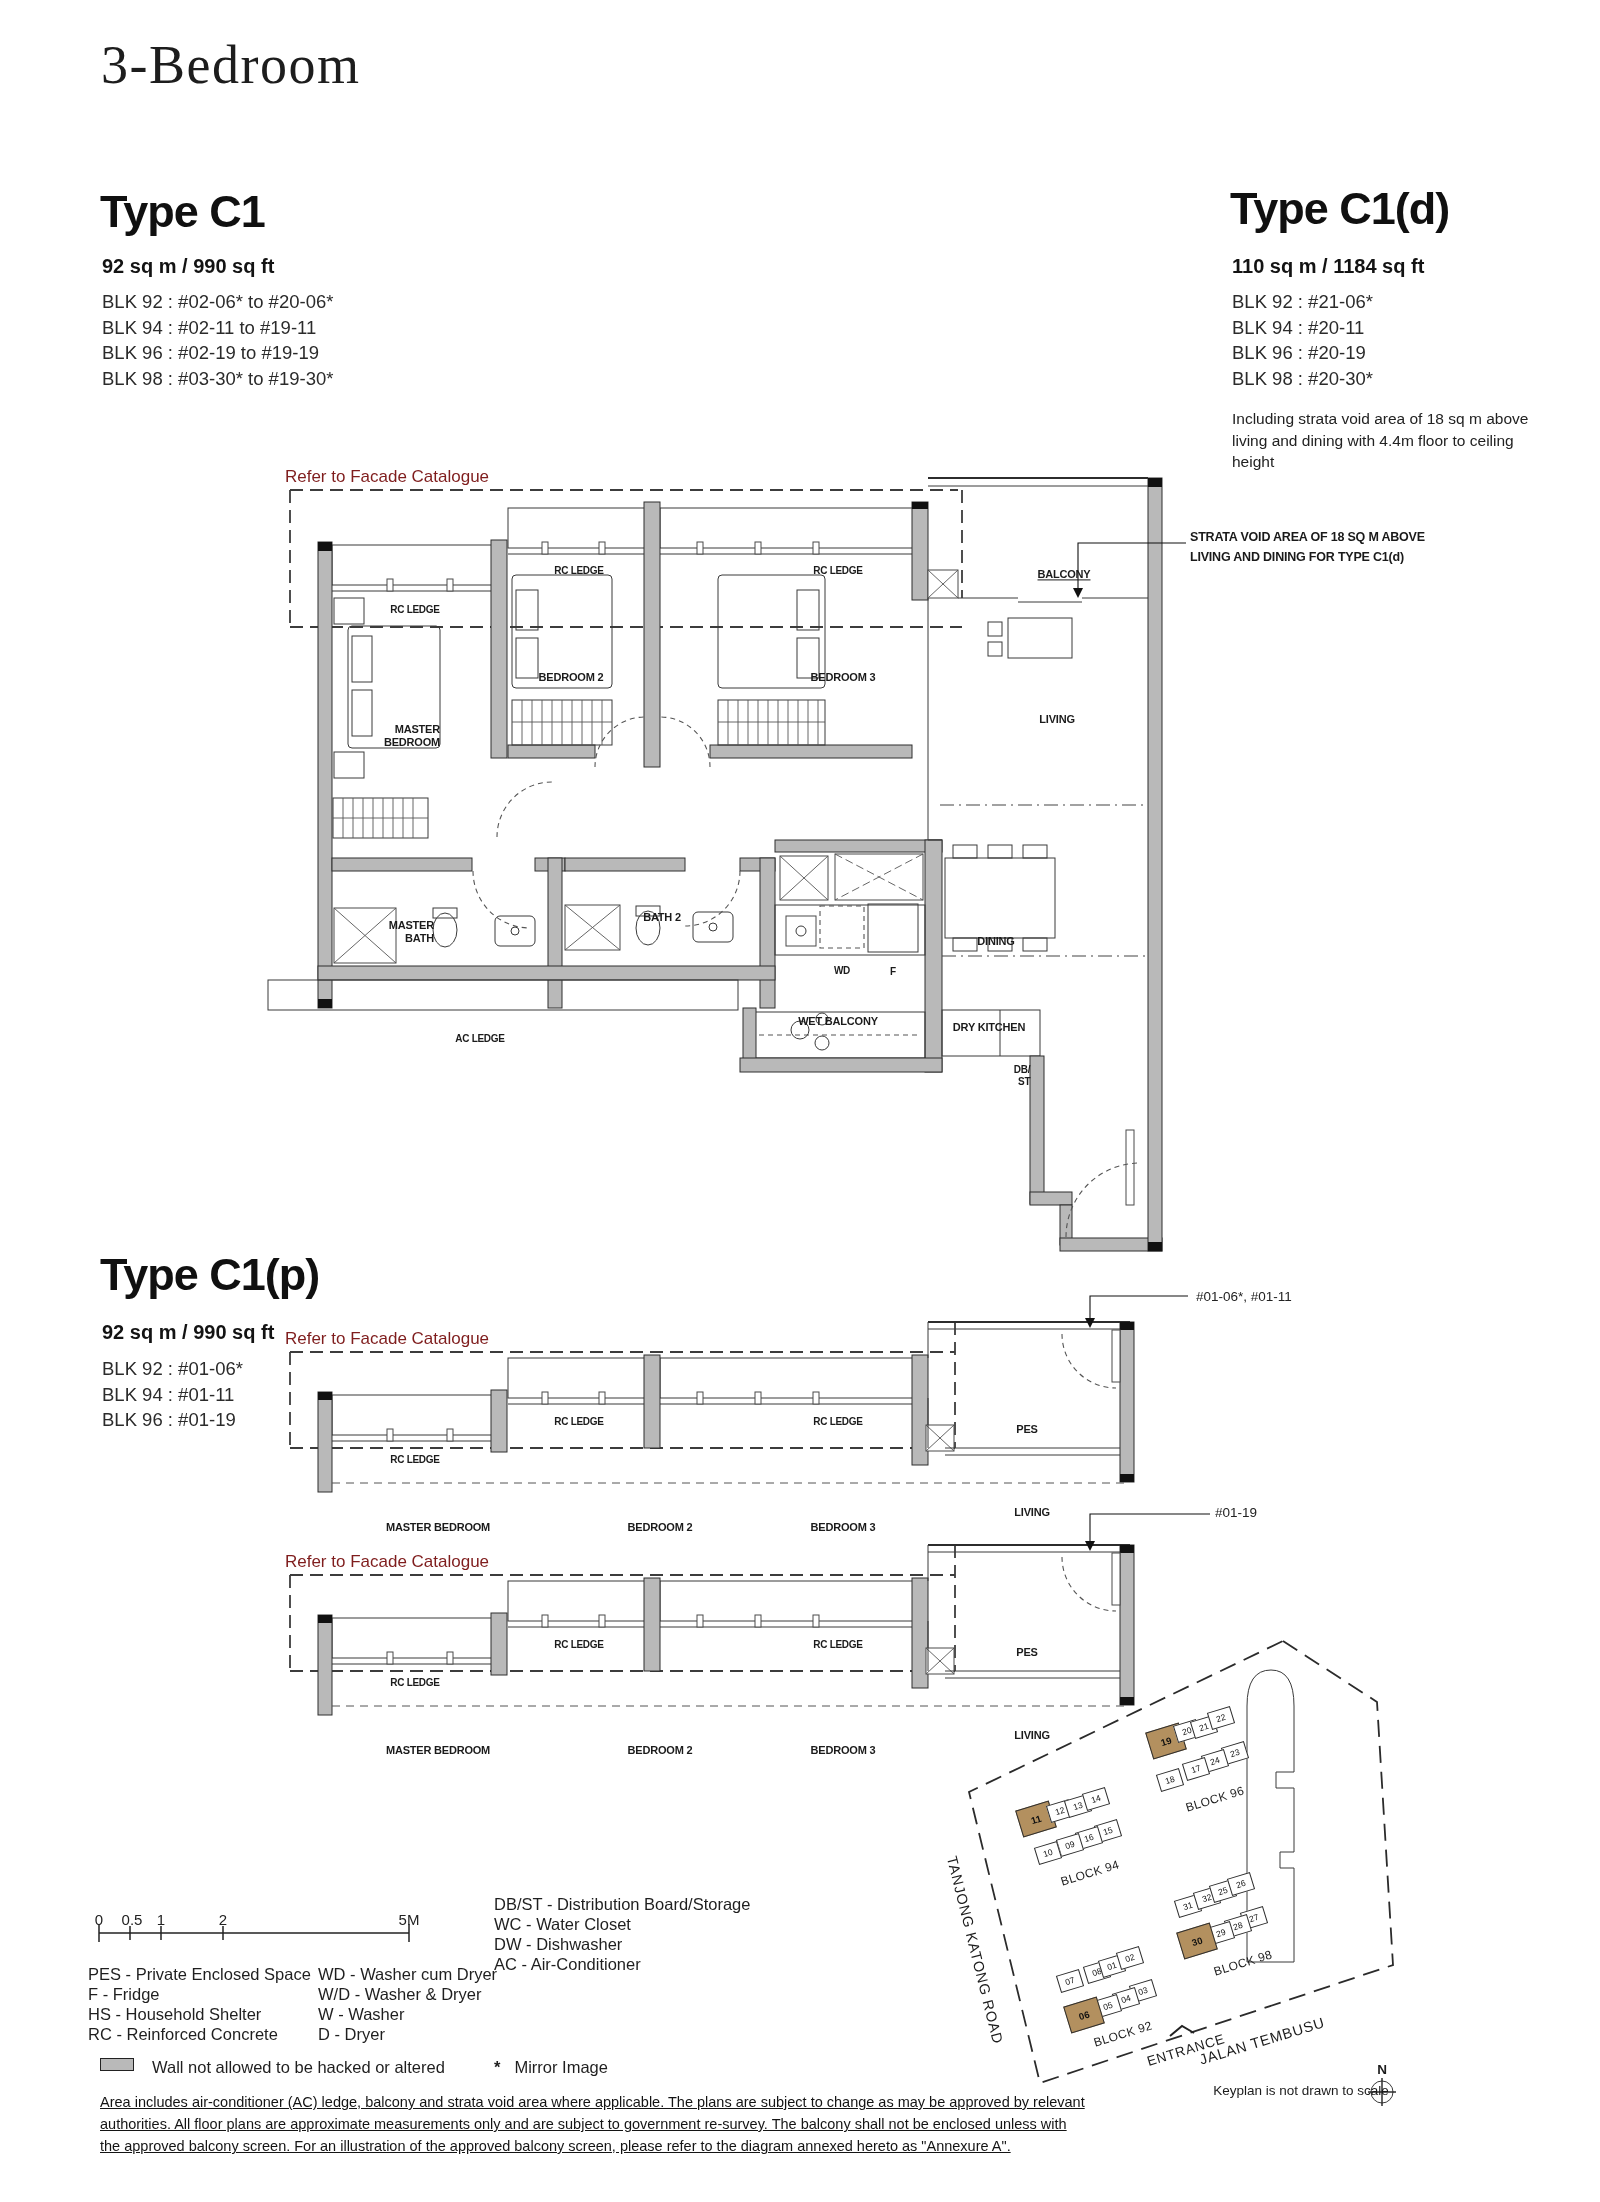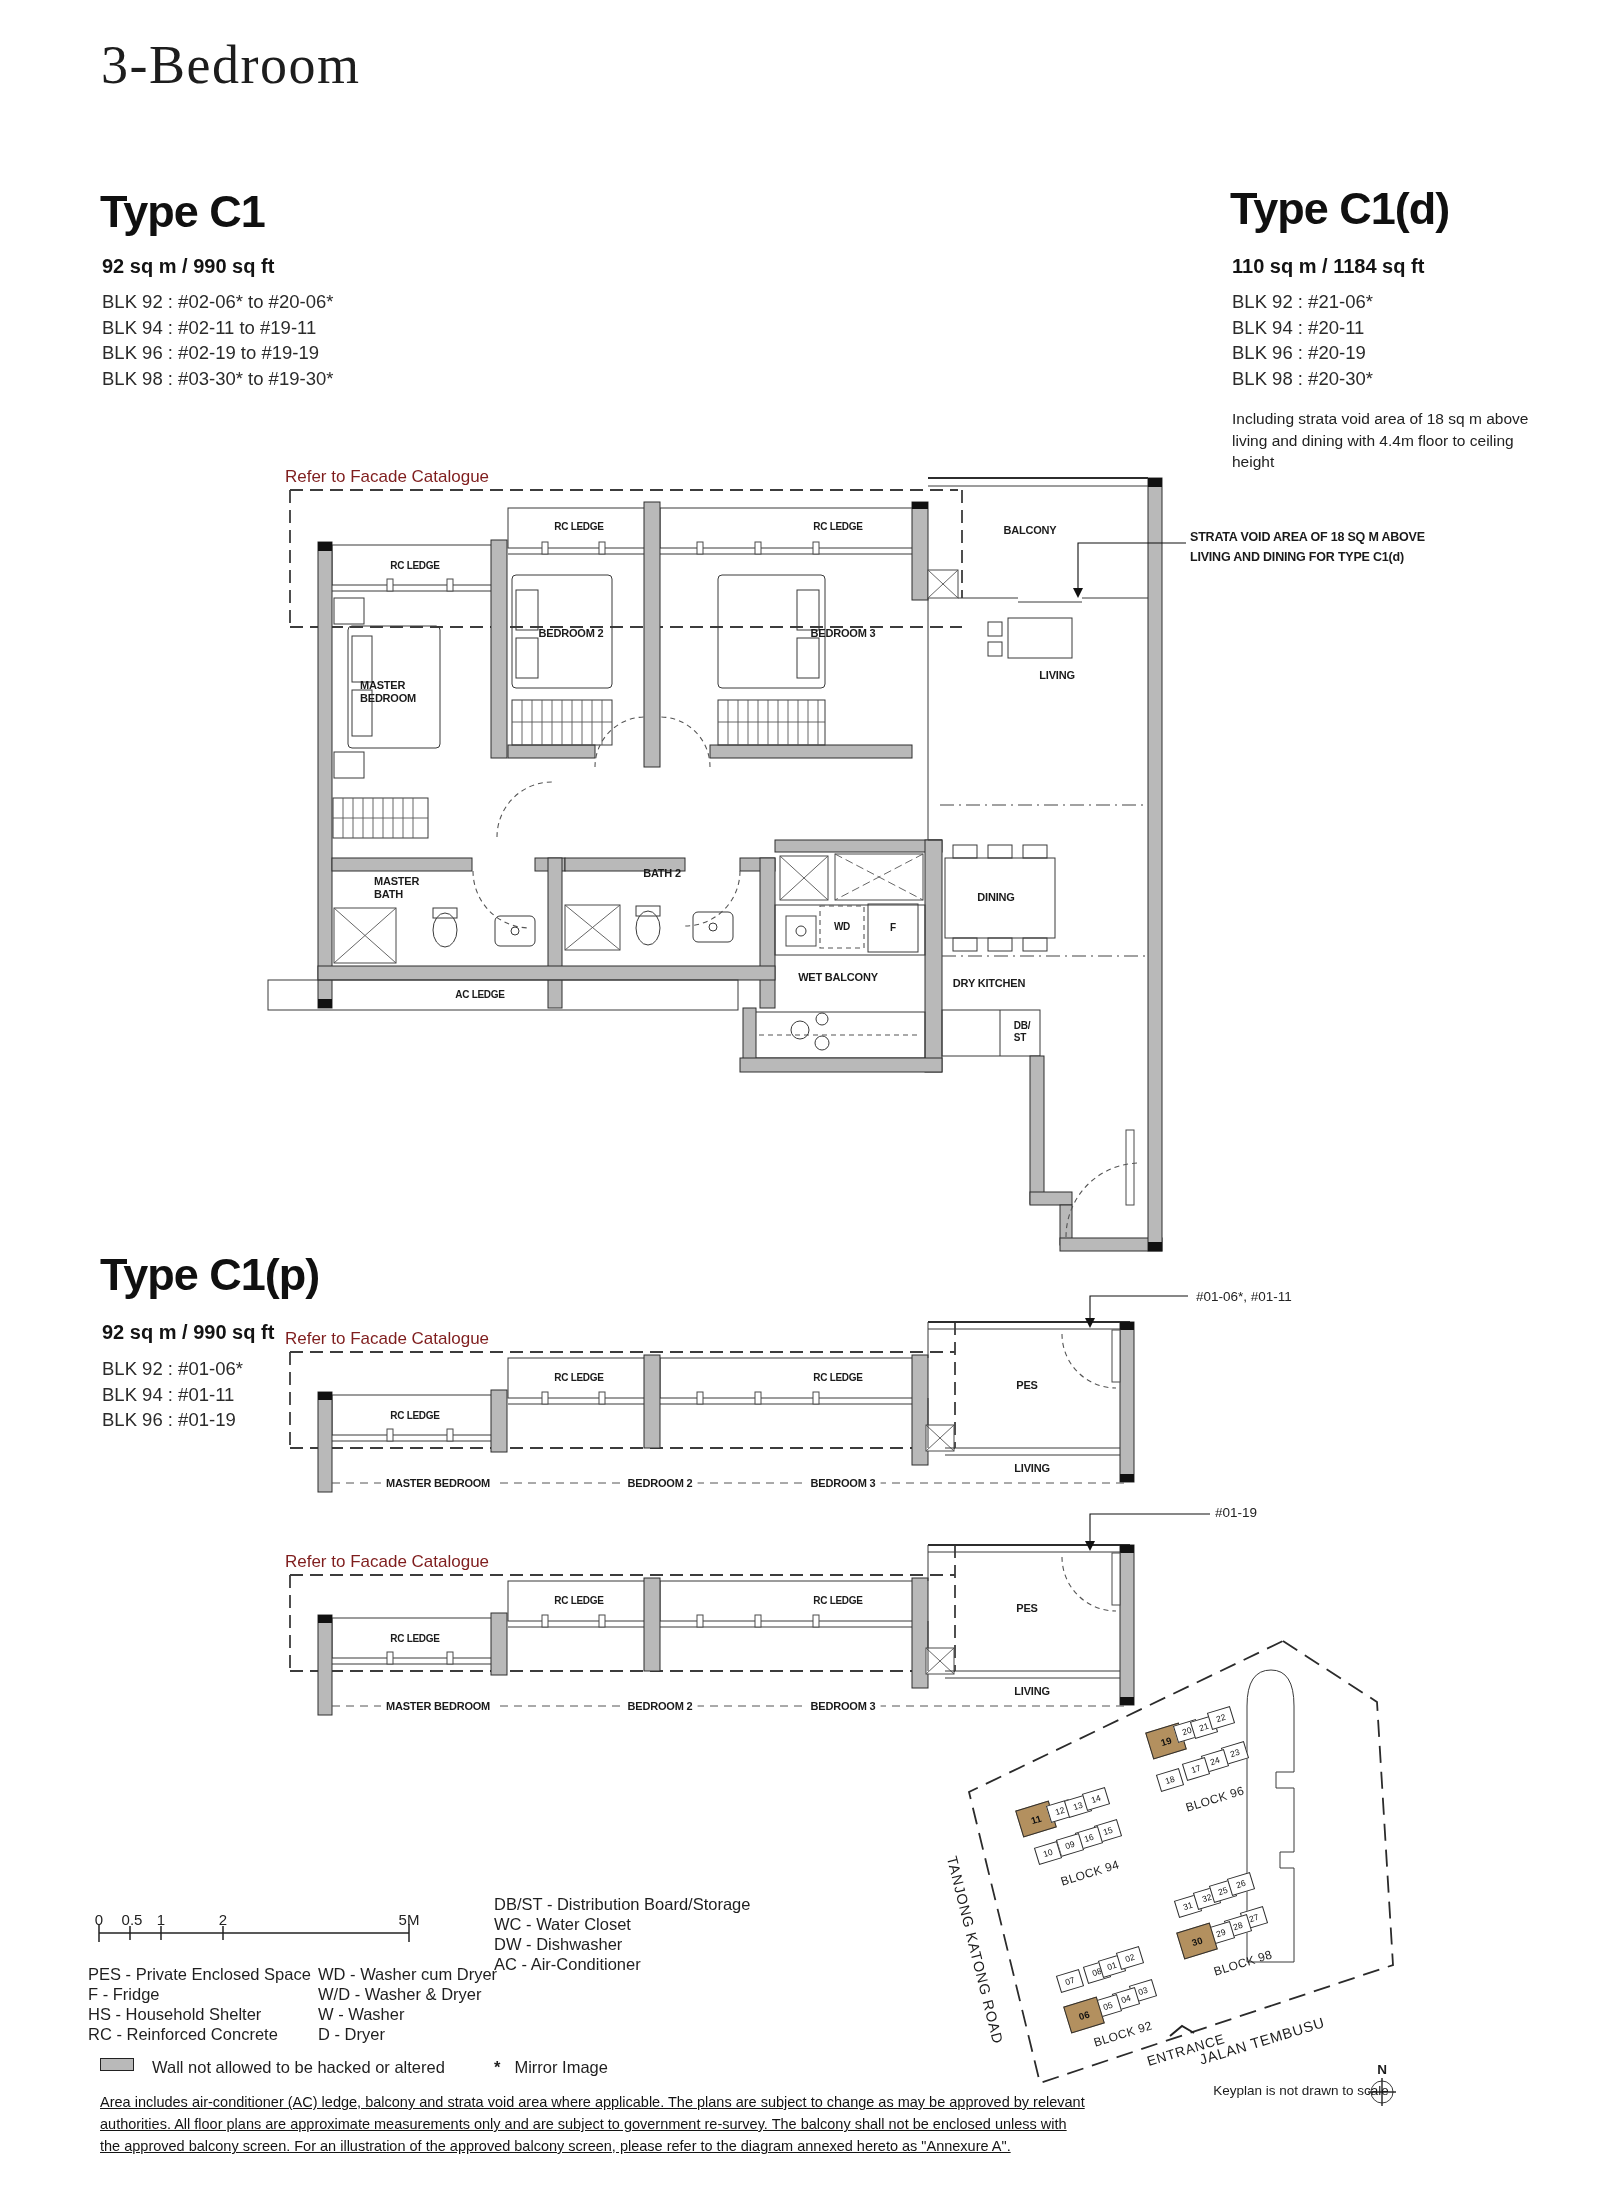--- a/index.html
+++ b/index.html
@@ -9,21 +9,21 @@
 
   
   .title-serif{position:absolute;left:101px;top:36px;font:400 54px/1.1 "Liberation Serif",serif;
                letter-spacing:1.5px;color:#1d1d1d;}
   .type-h{position:absolute;font:700 45px/1 "Liberation Sans",sans-serif;letter-spacing:-1px;color:#101010;}
   .area-h{position:absolute;font:700 20px/1 "Liberation Sans",sans-serif;color:#131313;}
   .blk-list{position:absolute;font:400 18.5px/25.5px "Liberation Sans",sans-serif;color:#2b2b2b;}
   .d-note{position:absolute;width:300px;font:400 15.5px/21.5px "Liberation Sans",sans-serif;color:#222;}
 
   .lbl{position:absolute;transform:translate(-50%,-50%);font:700 11px/1.2 "Liberation Sans",sans-serif;
-       color:#1b1b1b;letter-spacing:-0.2px;text-align:left;white-space:nowrap;}
+       color:#1b1b1b;letter-spacing:-0.2px;text-align:right;white-space:nowrap;margin-top:44px;}
   .lbl.wrap{white-space:normal;}
   .lbl.rc{font-size:10px;font-weight:700;letter-spacing:-0.3px;}
   .lbl.pre{white-space:pre-line;font-size:10px;}
   .facade{position:absolute;transform:translate(-50%,-50%);font:400 17px "Liberation Sans",sans-serif;
           color:#7f1d1d;white-space:nowrap;}
   .ann-strata{position:absolute;font:700 12.5px/20px "Liberation Sans",sans-serif;letter-spacing:-0.2px;
               color:#1a1a1a;white-space:pre-line;}
   .ann-unit{position:absolute;font:400 13.5px "Liberation Sans",sans-serif;color:#222;white-space:nowrap;}
 
   .scl{position:absolute;transform:translate(-50%,-100%);font:400 15px "Liberation Sans",sans-serif;color:#222;}
@@ -329,21 +329,21 @@
   <div class="blk-list" style="left:102px;top:1356px;">
     <div>BLK 92 : #01-06*</div>
     <div>BLK 94 : #01-11</div>
     <div>BLK 96 : #01-19</div>
   </div>
 
   <div class="facade" style="left:387px;top:477px;">Refer to Facade Catalogue</div>
   <div class="lbl rc" style="left:415px;top:566px;">RC LEDGE</div>
   <div class="lbl rc" style="left:579px;top:527px;">RC LEDGE</div>
   <div class="lbl rc" style="left:838px;top:527px;">RC LEDGE</div>
-  <div class="lbl" style="left:1030px;top:531px;">BALCONY</div>
+  <div class="lbl" style="left:1064px;top:531px;text-decoration:underline;">BALCONY</div>
   <div class="lbl wrap" style="left:400px;top:692px;width:80px;">MASTER BEDROOM</div>
   <div class="lbl" style="left:571px;top:634px;">BEDROOM 2</div>
   <div class="lbl" style="left:843px;top:634px;">BEDROOM 3</div>
   <div class="lbl" style="left:1057px;top:676px;">LIVING</div>
   <div class="lbl wrap" style="left:404px;top:888px;width:60px;">MASTER BATH</div>
   <div class="lbl" style="left:662px;top:874px;">BATH 2</div>
   <div class="lbl" style="left:996px;top:898px;">DINING</div>
   <div class="lbl" style="left:838px;top:978px;">WET BALCONY</div>
   <div class="lbl" style="left:989px;top:984px;">DRY KITCHEN</div>
   <div class="lbl rc" style="left:480px;top:995px;">AC LEDGE</div>

